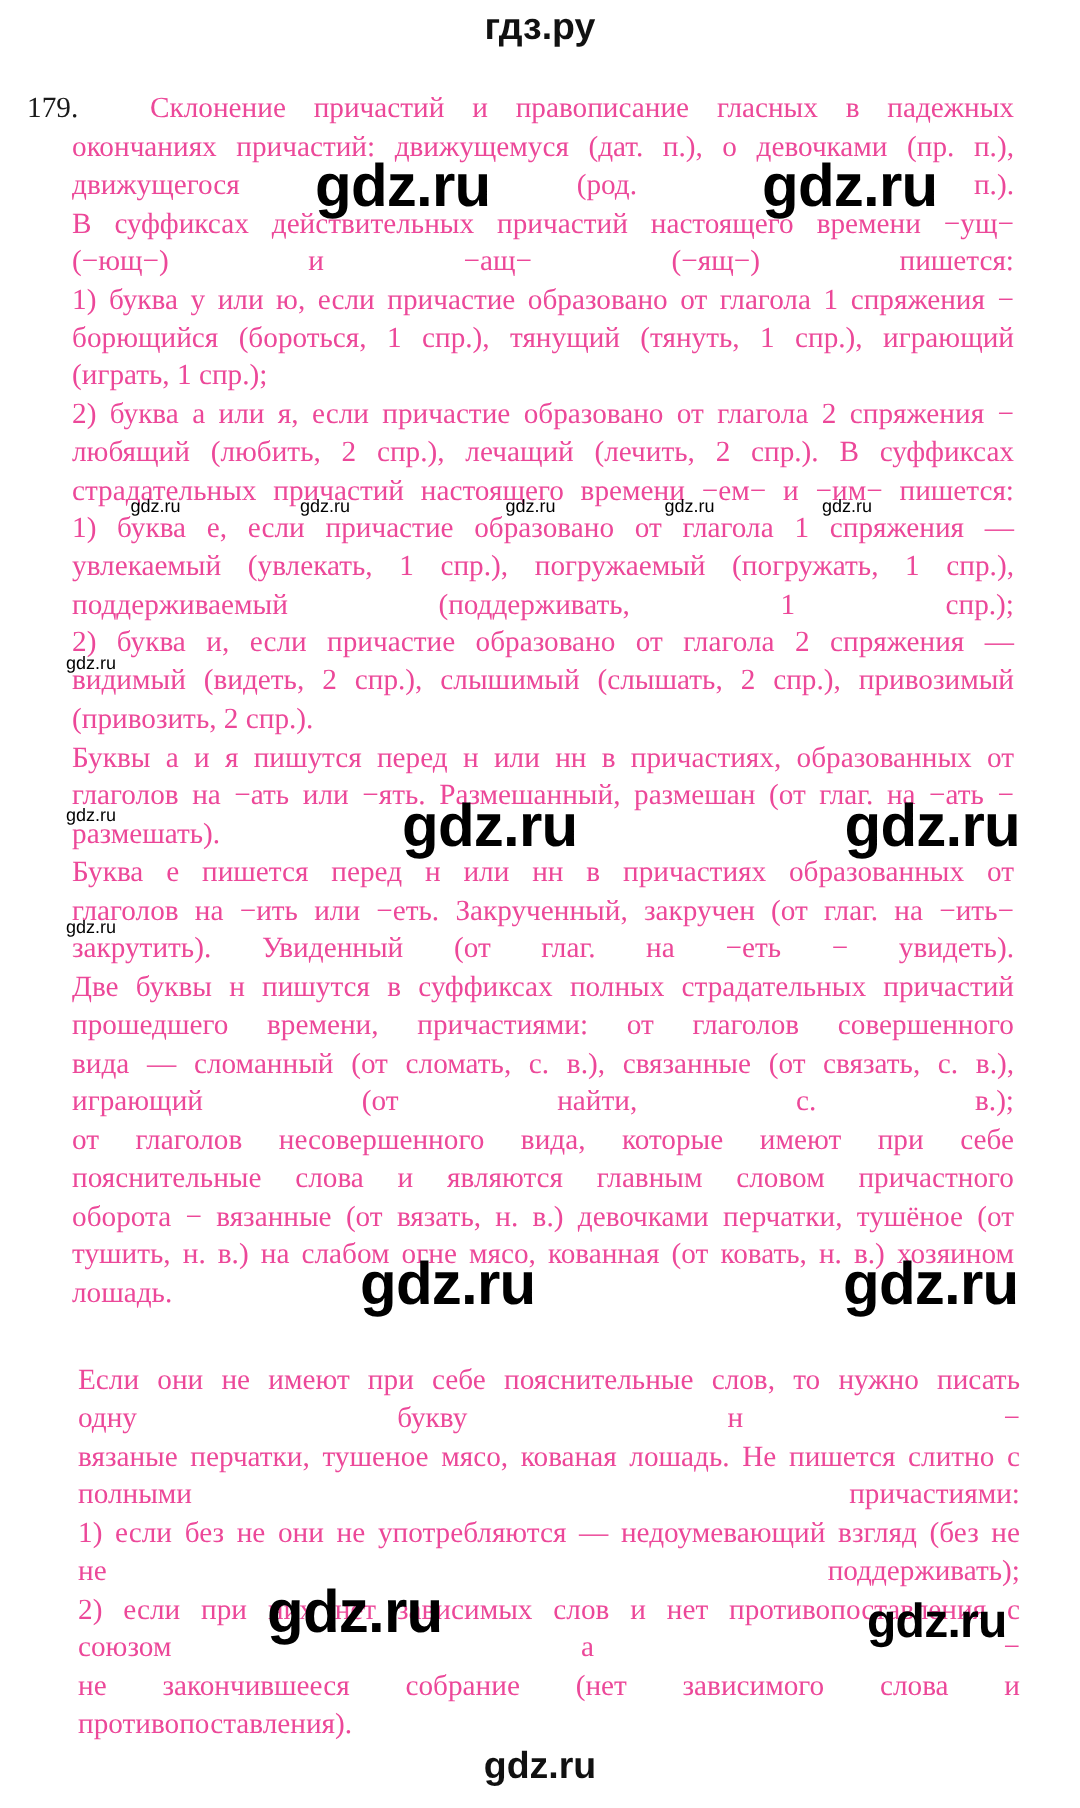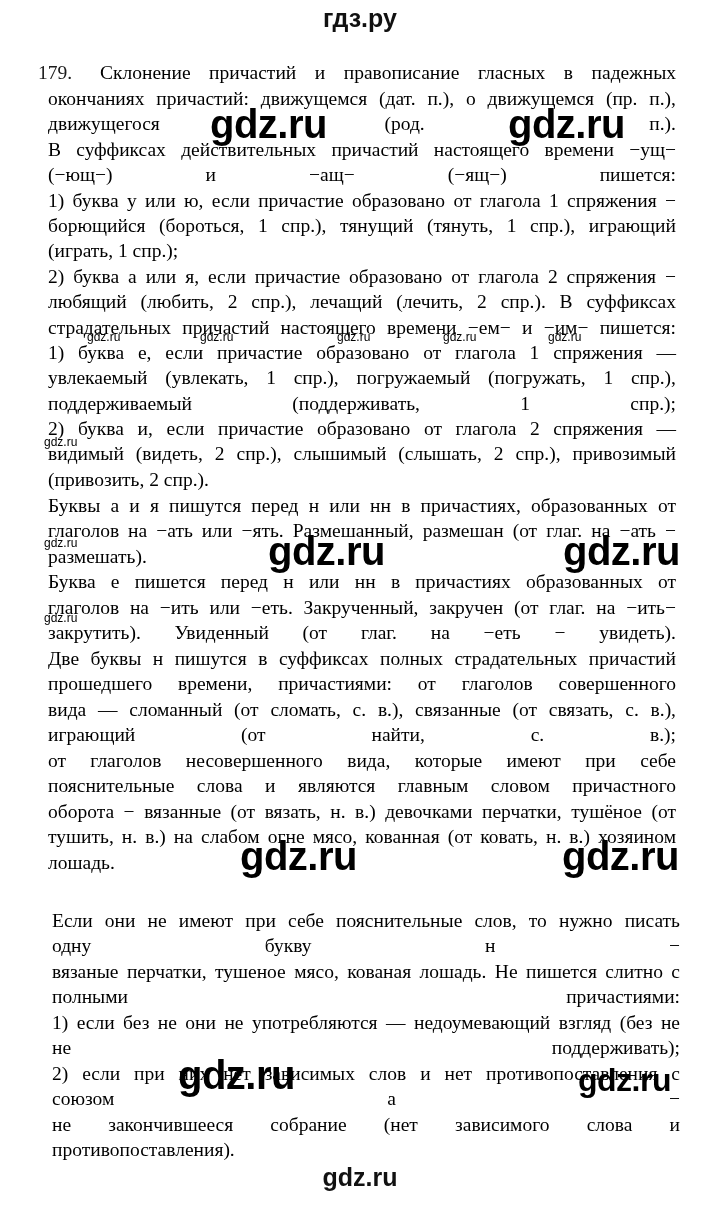--- a/index.html
+++ b/index.html
@@ -5,25 +5,25 @@
     html, body { margin: 0; padding: 0; background: #ffffff; }
     body { width: 720px; height: 1205px; position: relative; overflow: hidden; color: #111; }
     .header {
       position: absolute; left: 0; top: 4px; width: 720px; text-align: center;
       font-family: "Liberation Sans", sans-serif; font-weight: bold; font-size: 25px; color: #111;
     }
     .ln {
       position: absolute; left: 48px; width: 628px; height: 26px;
       font-family: "Liberation Serif", serif; font-size: 19.5px; line-height: 26px;
       text-align: justify; text-align-last: justify; white-space: nowrap; overflow: visible;
-      color: #000000;
+      color: #ec4899;
     }
     .ln.last { text-align-last: left; }
     .ln.b2 { left: 52px; width: 628px; margin-top: 28px; }
-    .num { position: absolute; left: 18px; font-family: "Liberation Serif", serif; font-size: 19.5px; line-height: 26px; color:#1a1a1a;margin-left:20px; }
+    .num { position: absolute; left: 18px; font-family: "Liberation Serif", serif; font-size: 19.5px; line-height: 26px; color:#1a1a1a; }
     .ln.first { left: 100px; width: 576px; }
     .wm-big {
       position: absolute; font-family: "Liberation Sans", sans-serif; font-weight: bold;
       font-size: 40px; line-height: 40px; color: #000; letter-spacing: -0.5px;
     }
     .wm-small {
       position: absolute; font-family: "Liberation Sans", sans-serif; font-weight: normal;
       font-size: 12px; line-height: 12px; color: #000;
     }
     .footer {
@@ -32,21 +32,21 @@
     }
   </style>
 </head>
 <body>
 
 <div class="header">гдз.ру</div>
 
 <div>
   <span class="num" style="top:60px">179.</span>
   <div class="ln first" style="top:60px">Склонение причастий и правописание гласных в падежных</div>
-  <div class="ln" style="top:86px">окончаниях причастий: движущемся (дат. п.), о движущемся (пр. п.),</div>
+  <div class="ln" style="top:86px">окончаниях причастий: движущемуся (дат. п.), о девочками (пр. п.),</div>
   <div class="ln" style="top:111px">движущегося (род. п.).</div>
   <div class="ln" style="top:137px">В суффиксах действительных причастий настоящего времени −ущ−</div>
   <div class="ln" style="top:162px">(−ющ−) и −ащ− (−ящ−) пишется:</div>
   <div class="ln" style="top:188px">1) буква у или ю, если причастие образовано от глагола 1 спряжения −</div>
   <div class="ln" style="top:213px">борющийся (бороться, 1 спр.), тянущий (тянуть, 1 спр.), играющий</div>
   <div class="ln last" style="top:238px">(играть, 1 спр.);</div>
   <div class="ln" style="top:264px">2) буква а или я, если причастие образовано от глагола 2 спряжения −</div>
   <div class="ln" style="top:289px">любящий (любить, 2 спр.), лечащий (лечить, 2 спр.). В суффиксах</div>
   <div class="ln" style="top:315px">страдательных причастий настоящего времени −ем− и −им− пишется:</div>
   <div class="ln" style="top:340px">1) буква е, если причастие образовано от глагола 1 спряжения —</div>

